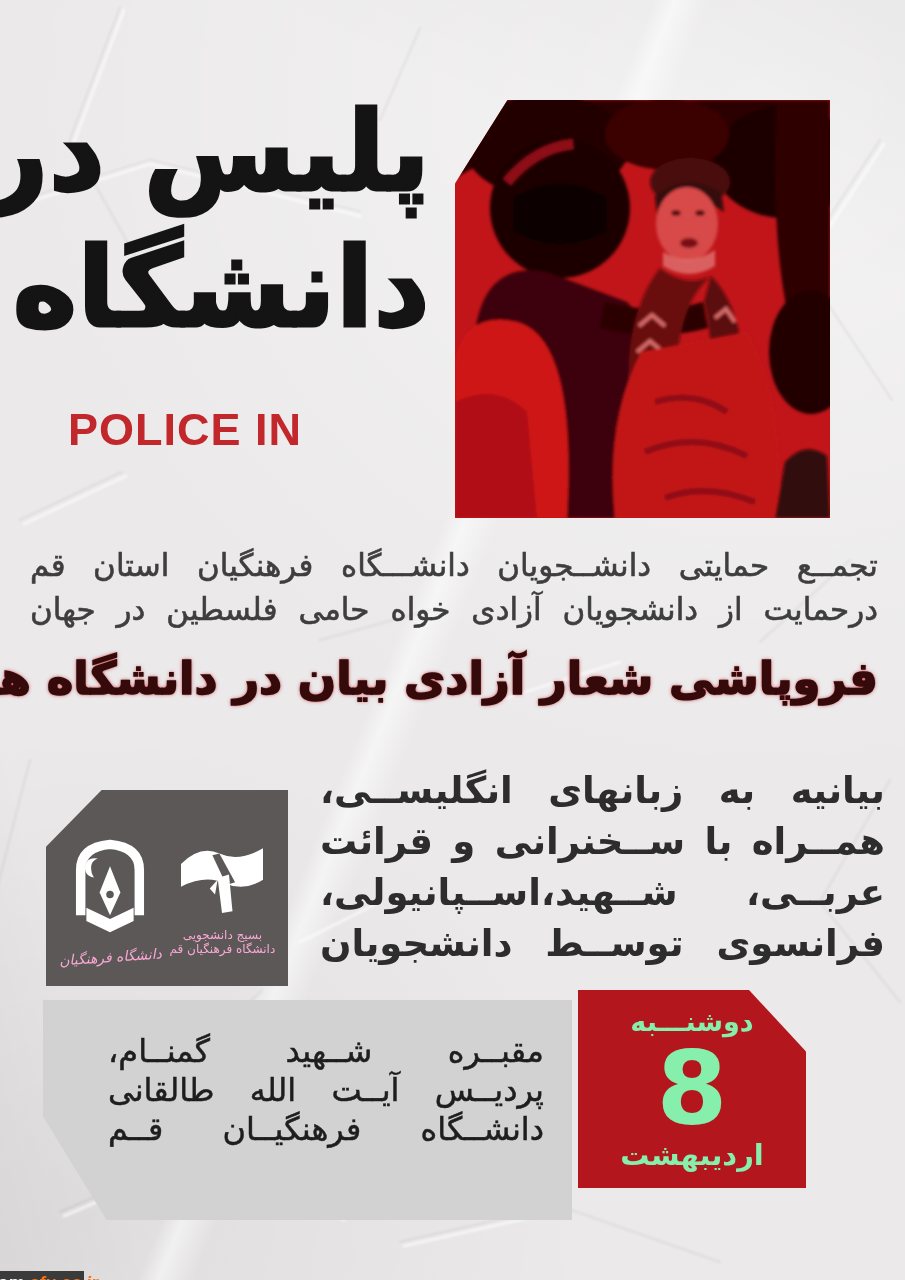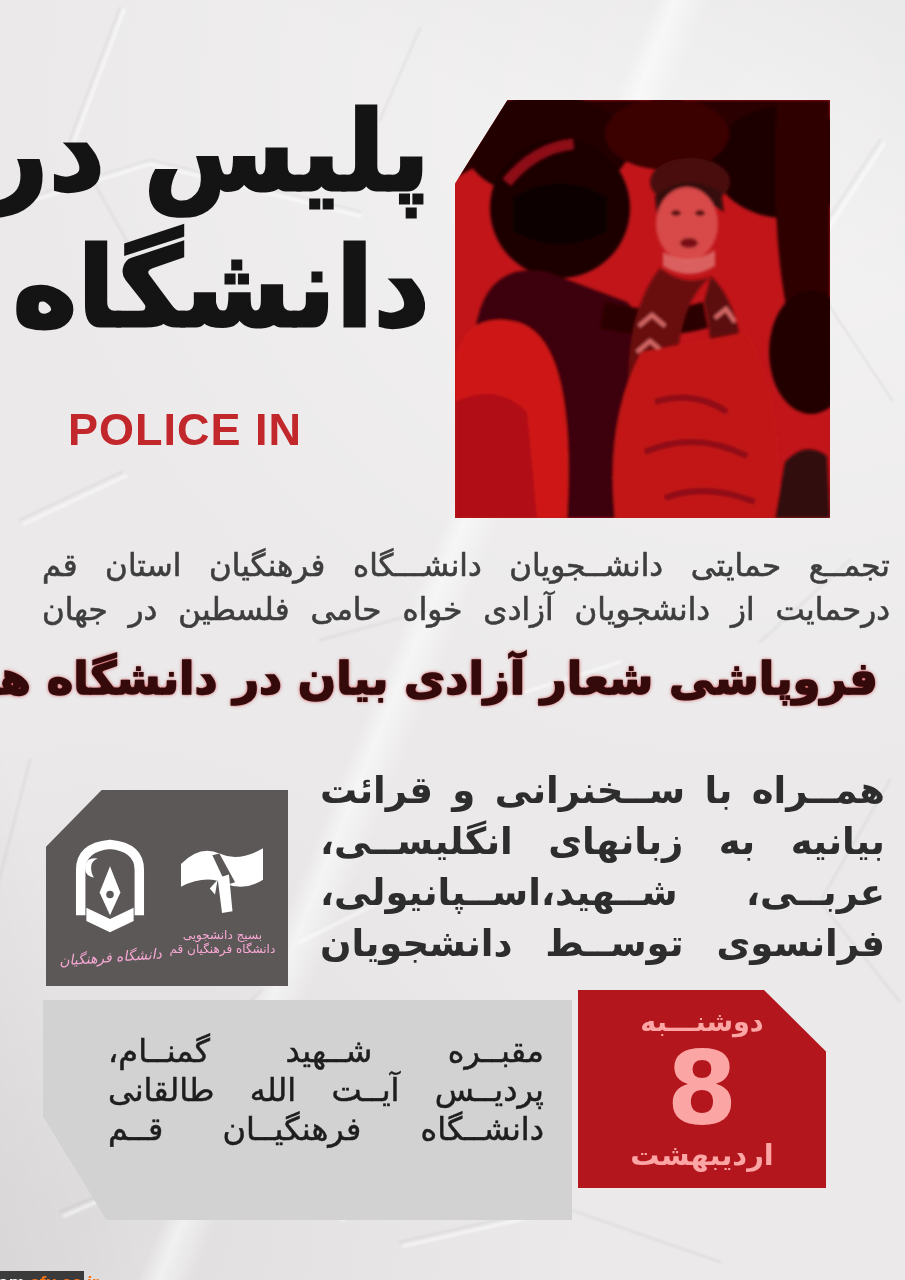--- a/index.html
+++ b/index.html
@@ -29,21 +29,21 @@
     left:68px;top:396px;font-family:"Liberation Sans", sans-serif;
     font-weight:bold;font-size:45px;line-height:67px;letter-spacing:1px;
   }
   
   .photo{
     left:455px;top:100px;width:375px;height:418px;
     clip-path:polygon(14% 0,100% 0,100% 100%,0 100%,0 20%);
   }
   
   .intro{
-    left:42px;top:543px;width:848px;direction:rtl;color:#3e3e3e;
+    left:30px;top:543px;width:848px;direction:rtl;color:#3e3e3e;
     font-size:31px;line-height:44px;-webkit-text-stroke:0.6px #3e3e3e;
   }
   .intro .ln{text-align:justify;text-align-last:justify;}
   
   .headline{
     left:28px;top:652px;width:850px;direction:rtl;text-align:center;
     font-size:45px;font-weight:bold;color:#350a0b;white-space:nowrap;
     -webkit-text-stroke:1.5px #350a0b;
     text-shadow:0 0 2px #b9181d,0 0 4px rgba(185,24,29,.75);
   }
@@ -67,23 +67,23 @@
     left:43px;top:1000px;width:529px;height:220px;background:#d3d2d2;
     clip-path:polygon(0 0,100% 0,100% 100%,12% 100%,0 53%);
   }
   .loc-text{
     position:absolute;right:28px;top:32px;width:436px;direction:rtl;color:#1e1e1e;
     font-size:32px;line-height:39px;-webkit-text-stroke:0.5px #1e1e1e;
   }
   .loc-text .ln{text-align:justify;text-align-last:justify;}
   
   .date-box{
-    left:578px;top:990px;width:248px;height:198px;background:#b3161c;
+    left:578px;top:990px;width:228px;height:198px;background:#b3161c;
     clip-path:polygon(0 0,75% 0,100% 31%,100% 100%,0 100%);
-    color:#fca5a5;text-align:center;direction:rtl;box-sizing:border-box;padding-top:16px;
+    color:#86efac;text-align:center;direction:rtl;box-sizing:border-box;padding-top:16px;
   }
   .date-weekday{font-size:27px;font-weight:bold;line-height:32px;}
   .date-day{font-size:102px;font-weight:bold;line-height:98px;margin-top:2px;}
   .date-month{font-size:29px;font-weight:bold;line-height:34px;margin-top:0;}
   
   .url-bar{
     left:0;top:1251px;width:84px;height:25px;background:#3b3b3b;
     display:flex;align-items:center;justify-content:center;
     font-family:"Liberation Sans", sans-serif;font-style:italic;font-weight:bold;font-size:18px;
     cursor:pointer;
@@ -226,22 +226,22 @@
         <path d="M50 52 l-9 10 l6 7 z" fill="#fff"></path>
       </svg>
       <div class="logo-cap">
         <div>بسیج دانشجویی</div>
         <div>دانشگاه فرهنگیان قم</div>
       </div>
     </div>
   </div>
 
   <div class="abs z body-text">
+    <div class="ln">بیانیه به زبانهای انگلیســی،</div>
     <div class="ln">همــراه با ســخنرانی و قرائت</div>
-    <div class="ln">بیانیه به زبانهای انگلیســی،</div>
     <div class="ln">عربــی، شــهید،اســپانیولی،</div>
     <div class="ln">فرانسوی توســط دانشجویان</div>
   </div>
 
   <div class="abs z loc-box">
     <div class="loc-text">
       <div class="ln">مقبــره شــهید گمنــام،</div>
       <div class="ln">پردیــس آیــت الله طالقانی</div>
       <div class="ln">دانشــگاه فرهنگیــان قــم</div>
     </div>

